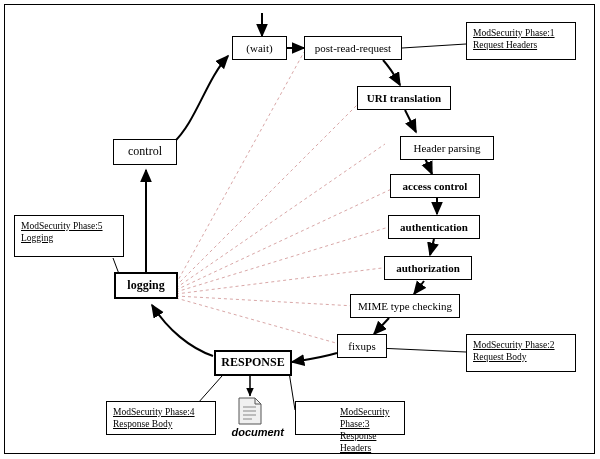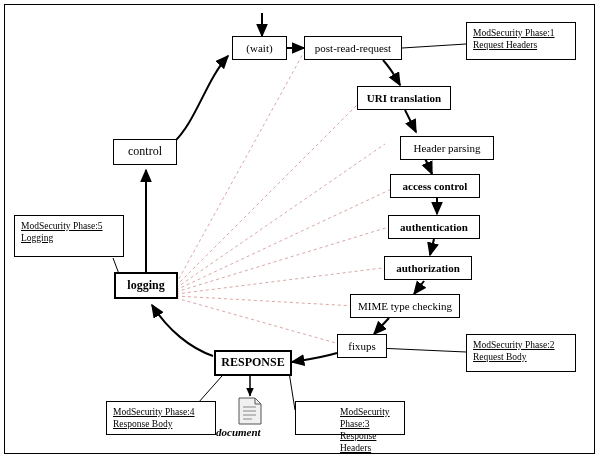--- a/index.html
+++ b/index.html
@@ -62,26 +62,26 @@
     font-size: 9.5px;
     color: #000000;
     line-height: 1.25;
     padding: 5px 6px;
     text-align: left;
     white-space: pre-line;
     text-decoration: underline;
   }
   .doc-label {
     position: absolute;
-    font-family: Liberation Serif, serif;
+    font-family: Liberation Sans, sans-serif;
     font-size: 11px;
     font-weight: bold;
     font-style: italic;
     color: #000000;
-    text-align: left;
+    text-align: right;
   }
 </style>
 </head>
 <body>
 
 <div id="root">
   <div id="frame"></div>
 
   <svg class="layer" viewBox="0 0 600 459">
     <defs>

